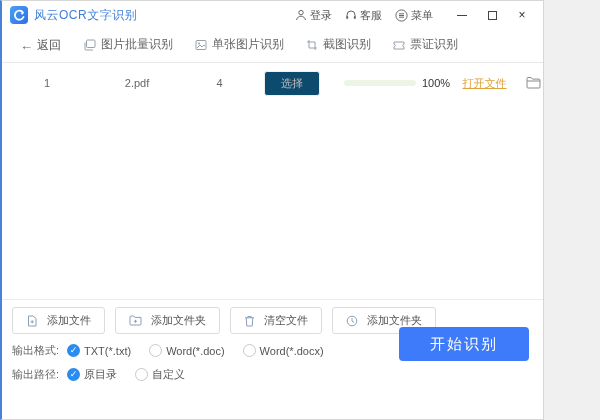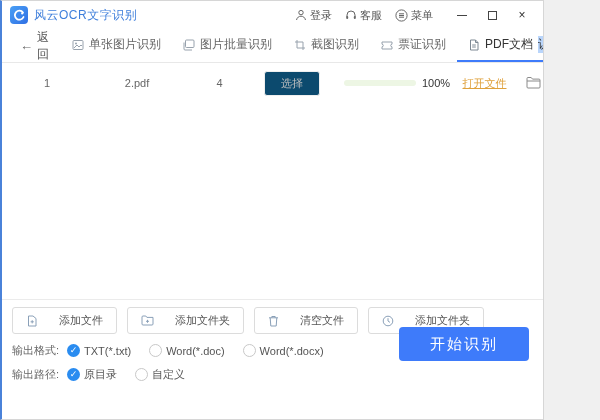--- a/index.html
+++ b/index.html
@@ -46,21 +46,21 @@
   .pbar { width:72px; height:6px; border-radius:3px; background:#edf6e4; overflow:hidden; }
   .pfill { height:100%; width:100%; border-radius:3px; background:linear-gradient(180deg,#7ecb45,#55b71f); }
   .ppct { color:#333; font-size:11px; }
   .open-link { color:#dfa13c; text-decoration:underline; cursor:pointer; font-size:11px; }
   .icon-btn { display:inline-flex; align-items:center; justify-content:center; cursor:pointer; color:#8a8a8a; }
   .row-x { font-size:13px; color:#9a9a9a; cursor:pointer; }
   .content-space { height:196px; background:#fff; }
   
   .bottombar { border-top:1px solid #ebebeb; padding:7px 10px 0 10px; position:relative; height:89px; }
   .btnrow { display:flex; align-items:center; gap:10px; }
-  .tool-btn { display:flex; align-items:center; gap:21px; border:1px solid #dcdcdc; border-radius:3px;
+  .tool-btn { display:flex; align-items:center; gap:9px; border:1px solid #dcdcdc; border-radius:3px;
     background:#fff; padding:5px 13px; font-size:11px; color:#555; cursor:pointer; }
   .tool-btn svg { display:block; }
   .optrow { display:flex; align-items:center; margin-top:9px; font-size:11px; color:#666; }
   .opt-label { margin-right:8px; color:#666; }
   .radio-item { display:flex; align-items:center; gap:4px; margin-right:18px; color:#555; cursor:pointer; }
   .radio { width:13px; height:13px; border-radius:50%; flex:0 0 auto; position:relative; }
   .radio.off { border:1px solid #c8c8c8; background:#fff; }
   .radio.on { background:#2a8cf0; display:flex; align-items:center; justify-content:center; }
   .radio.on .chk { color:#fff; font-size:9px; line-height:1; }
   .start-btn { position:absolute; right:14px; bottom:27px; width:130px; height:34px; background:#3e7bfa;
@@ -120,53 +120,44 @@
     </div>
   </div>
 
   <div class="tabbar">
     <span class="back">
       <span class="arrow">←</span>
       <span>返回</span>
     </span>
     <span class="tab">
       <svg width="12" height="12" viewBox="0 0 12 12">
+          <rect x="2.5" y="1" width="8.5" height="7.5" rx="1" fill="none" stroke="#98a2ad" stroke-width="1"></rect>
+          <path d="M1 3.5v6.5a1 1 0 0 0 1 1h7" fill="none" stroke="#98a2ad" stroke-width="1"></path>
+        </svg>
+      <span>图片批量识别</span>
+    </span>
+    <span class="tab">
+      <svg width="12" height="12" viewBox="0 0 12 12">
           <rect x="1" y="1.5" width="10" height="9" rx="1" fill="none" stroke="#98a2ad" stroke-width="1"></rect>
           <circle cx="4" cy="4.5" r="1" fill="#98a2ad"></circle>
           <path d="M2 9l3-3 2 2 2-2 1 1" fill="none" stroke="#98a2ad" stroke-width="1"></path>
         </svg>
       <span>单张图片识别</span>
     </span>
     <span class="tab">
       <svg width="12" height="12" viewBox="0 0 12 12">
-          <rect x="2.5" y="1" width="8.5" height="7.5" rx="1" fill="none" stroke="#98a2ad" stroke-width="1"></rect>
-          <path d="M1 3.5v6.5a1 1 0 0 0 1 1h7" fill="none" stroke="#98a2ad" stroke-width="1"></path>
-        </svg>
-      <span>图片批量识别</span>
-    </span>
-    <span class="tab">
-      <svg width="12" height="12" viewBox="0 0 12 12">
           <path d="M3 1v8h8M1 3h8v8" fill="none" stroke="#98a2ad" stroke-width="1"></path>
         </svg>
       <span>截图识别</span>
     </span>
     <span class="tab">
       <svg width="12" height="12" viewBox="0 0 12 12">
           <path d="M1 3h10v2.2a1.3 1.3 0 0 0 0 2.6V10H1V7.8a1.3 1.3 0 0 0 0-2.6z" fill="none" stroke="#98a2ad" stroke-width="1"></path>
         </svg>
       <span>票证识别</span>
-    </span>
-    <span class="tab active">
-      <svg width="12" height="12" viewBox="0 0 12 12">
-          <path d="M2.5 1h5L10 3.5V11h-7.5z" fill="none" stroke="#7d8893" stroke-width="1"></path>
-          <path d="M7.5 1v2.5H10" fill="none" stroke="#7d8893" stroke-width="1"></path>
-          <path d="M4.2 6h3.6M4.2 8h3.6" stroke="#7d8893" stroke-width="1"></path>
-        </svg>
-      <span>PDF文档</span>
-        <span class="hl">识别</span>
     </span>
   </div>
 
 
   <div class="trow">
     <span class="cell c1">1</span>
     <span class="cell c2">2.pdf</span>
     <span class="cell c3">4</span>
     <span class="cell c4">
       <span class="sel-btn">选择</span>

